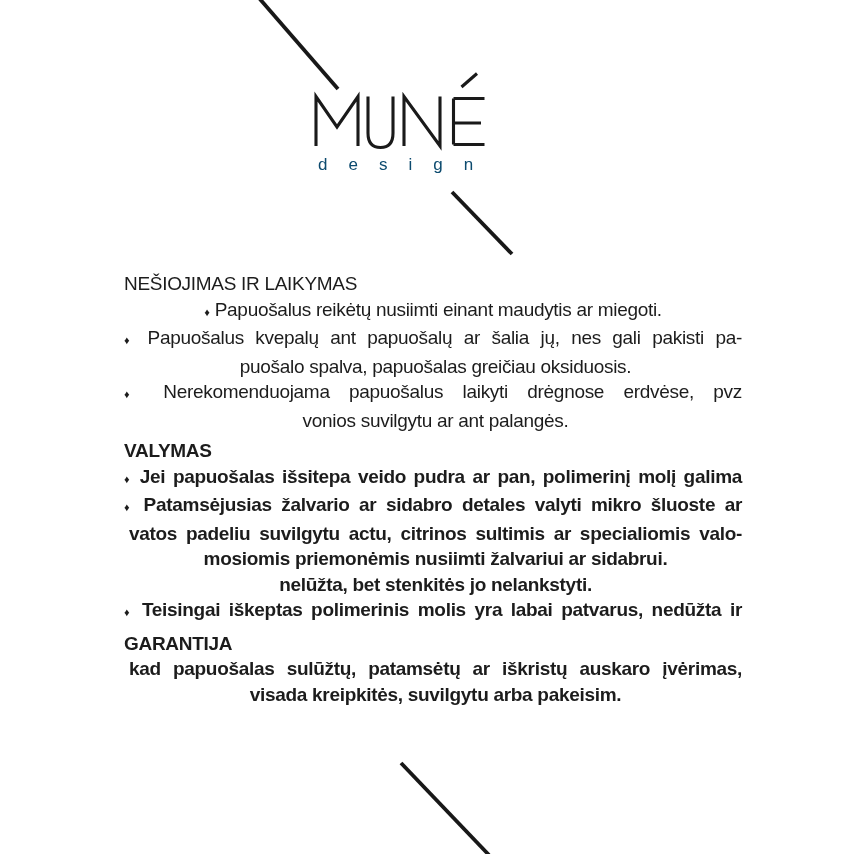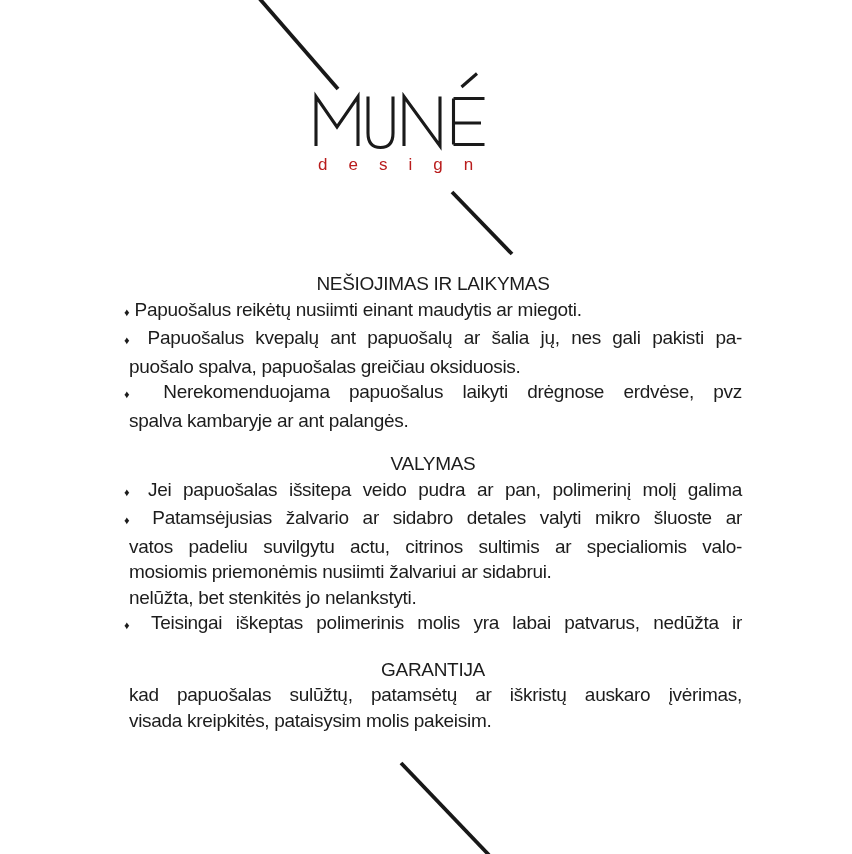--- a/index.html
+++ b/index.html
@@ -38,37 +38,37 @@
     overflow: hidden;
     clip: rect(0 0 0 0);
     white-space: nowrap;
   }
   .logo-subtitle {
     position: absolute;
     left: 318px;
     top: 155px;
     font-size: 17px;
     letter-spacing: 21px;
-    color: #b91c1c;
+    color: #0c4a6e;
     white-space: nowrap;
   }
   
   .content {
     position: absolute;
     left: 124px;
     top: 271px;
     width: 618px;
     font-size: 19px;
     line-height: 25.5px;
     letter-spacing: -0.3px;
     color: #1c1c1c;
   }
-  .section + .section { margin-top: 18px; }
-  .heading { text-align: center; }
-  .line { text-align: left; white-space: normal; }
+  .section + .section { margin-top: 5px; font-weight: bold; }
+  .heading { text-align: left; }
+  .line { text-align: center; white-space: normal; }
   .line.just {
     text-align: justify;
     text-align-last: justify;
   }
   .line.cont { padding-left: 5px; }
   .bullet {
     font-size: 11px;
     color: #1c1c1c;
     letter-spacing: 0;
   }
@@ -107,21 +107,21 @@
         <div class="heading">NEŠIOJIMAS IR LAIKYMAS</div>
         <div class="item">
           <div class="line"><span class="bullet">♦</span> <span>Papuošalus reikėtų nusiimti einant maudytis ar miegoti.</span></div>
         </div>
         <div class="item">
           <div class="line just"><span class="bullet">♦</span> <span>Papuošalus kvepalų ant papuošalų ar šalia jų, nes gali pakisti pa-</span></div>
           <div class="line cont">puošalo spalva, papuošalas greičiau oksiduosis.</div>
         </div>
         <div class="item">
           <div class="line just"><span class="bullet">♦</span> <span>Nerekomenduojama papuošalus laikyti drėgnose erdvėse, pvz</span></div>
-          <div class="line cont">spalva kambaryje ar ant palangės.</div>
+          <div class="line cont">vonios suvilgytu ar ant palangės.</div>
         </div>
       </div>
       <div class="section">
         <div class="heading">VALYMAS</div>
         <div class="item">
           <div class="line just"><span class="bullet">♦</span> <span>Jei papuošalas išsitepa veido pudra ar pan, polimerinį molį galima</span></div>
         </div>
         <div class="item">
           <div class="line just"><span class="bullet">♦</span> <span>Patamsėjusias žalvario ar sidabro detales valyti mikro šluoste ar</span></div>
           <div class="line just cont">vatos padeliu suvilgytu actu, citrinos sultimis ar specialiomis valo-</div>
@@ -129,18 +129,18 @@
         </div>
         <div class="item">
           <div class="line cont">nelūžta, bet stenkitės jo nelankstyti.</div>
           <div class="line just"><span class="bullet">♦</span> <span>Teisingai iškeptas polimerinis molis yra labai patvarus, nedūžta ir</span></div>
         </div>
       </div>
       <div class="section">
         <div class="heading">GARANTIJA</div>
         <div class="item">
           <div class="line just cont">kad papuošalas sulūžtų, patamsėtų ar iškristų auskaro įvėrimas,</div>
-          <div class="line cont">visada kreipkitės, pataisysim molis pakeisim.</div>
+          <div class="line cont">visada kreipkitės, suvilgytu arba pakeisim.</div>
         </div>
       </div>
     </div>
 
 </div>
 
 </body></html>

